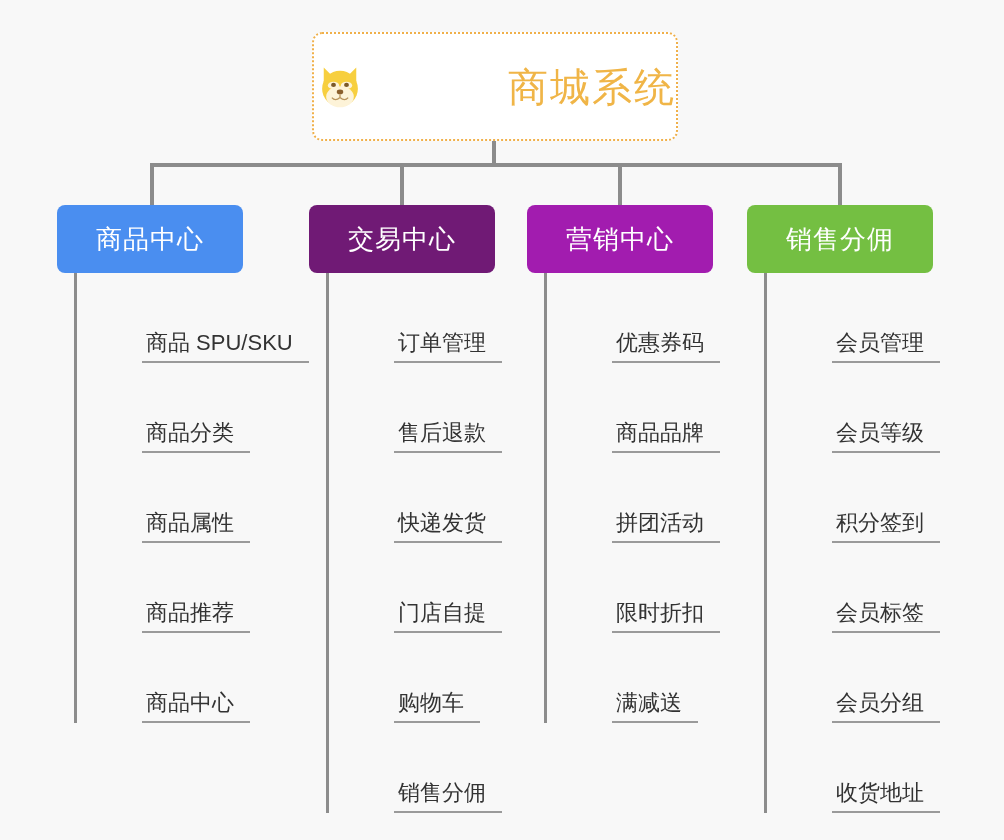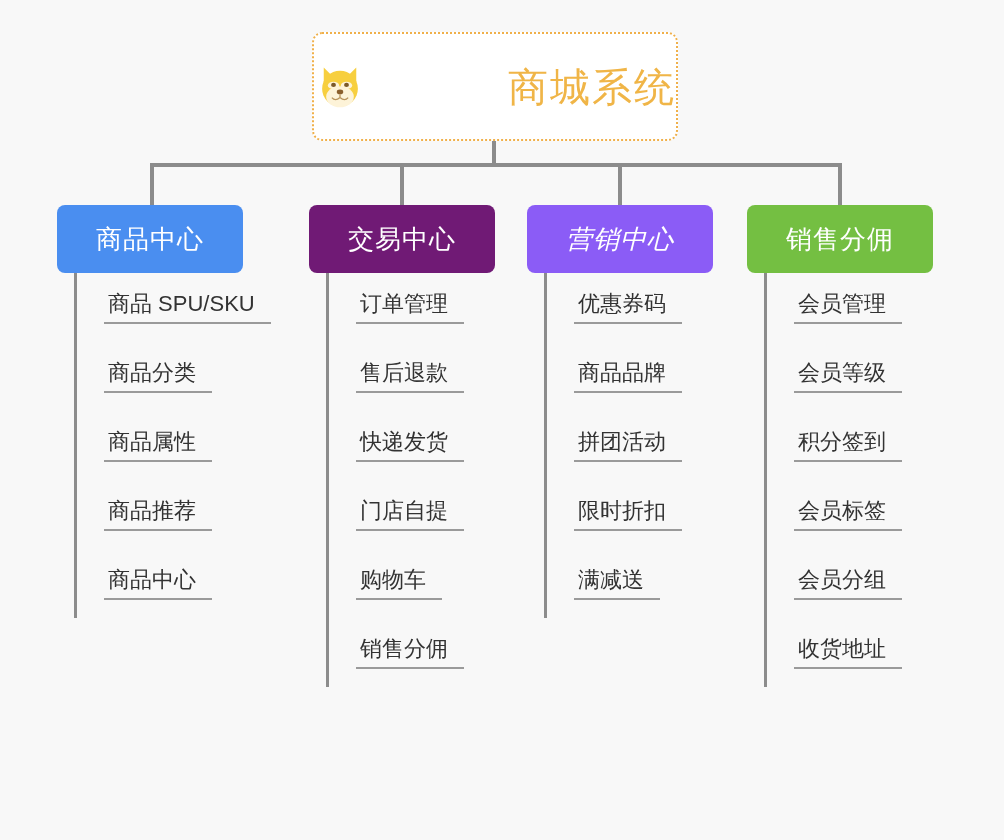--- a/index.html
+++ b/index.html
@@ -96,21 +96,21 @@
     align-items: center;
     justify-content: center;
     box-sizing: border-box;
     color: #ffffff;
     font-size: 26px;
     letter-spacing: 1px;
     user-select: none;
   }
   .branch-0 .branch-header { background: #4a8ef0; }
   .branch-1 .branch-header { background: #701a75; }
-  .branch-2 .branch-header { background: #8b5cf6; font-style: italic; }
+  .branch-2 .branch-header { background: #a21caf; }
   .branch-3 .branch-header { background: #74bf42; }
 
   
   .leaf-list {
     position: relative;
     margin-left: 17px;
     padding-left: 0;
     list-style: none;
     margin-top: 0;
   }
@@ -118,23 +118,24 @@
     content: "";
     position: absolute;
     left: 0;
     top: 0;
     bottom: 0;
     width: 3px;
     background: #8c8c8c;
   }
   .leaf-item {
     position: relative;
-    height: 69px;
+    height: 90px;
     display: flex;
-    align-items: center;
+    align-items: flex-end;
+    padding-left: 38px;
   }
   .leaf-label {
     display: inline-block;
     margin-left: 30px;
     padding: 0 16px 5px 4px;
     font-size: 22px;
     color: #333333;
     white-space: nowrap;
     border-bottom: 2px solid #9a9a9a;
     line-height: 1.2;

